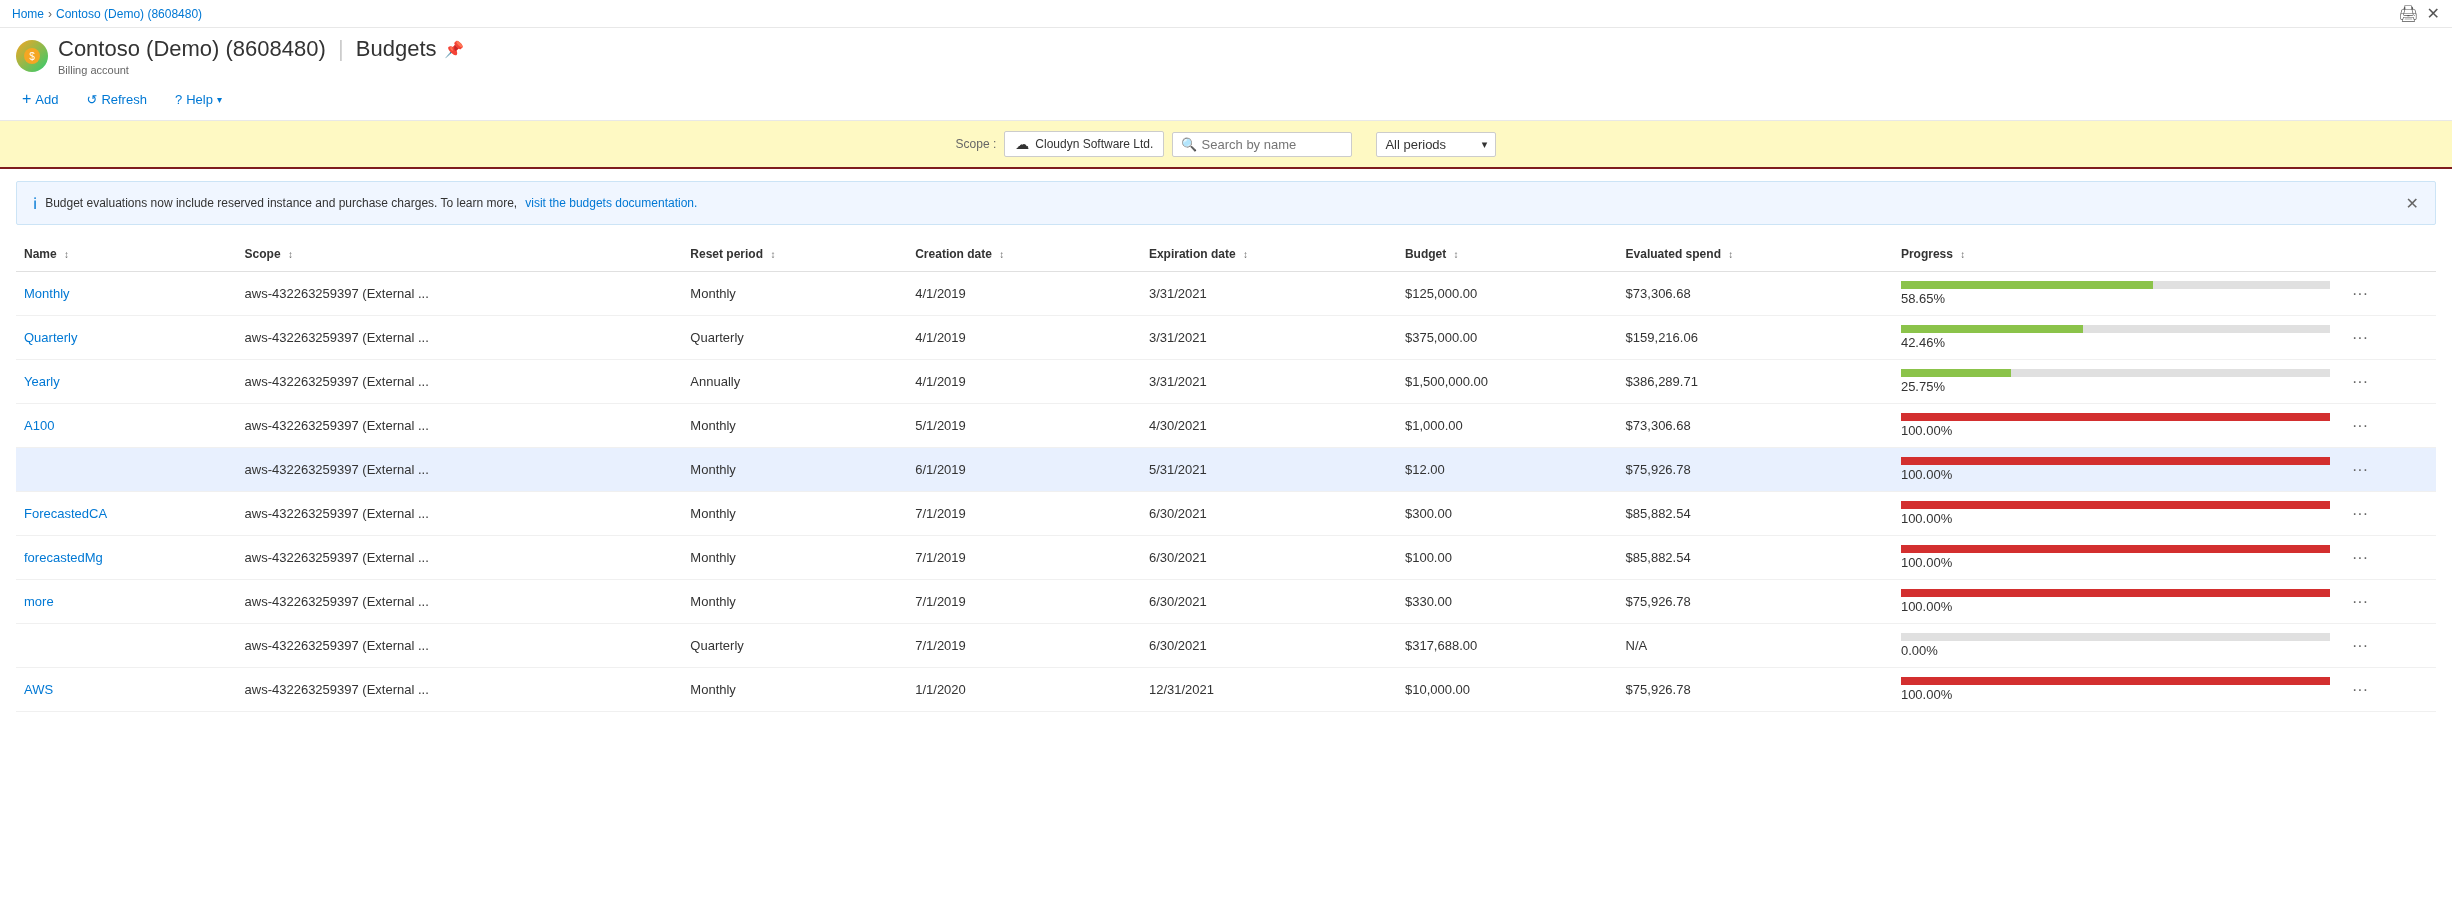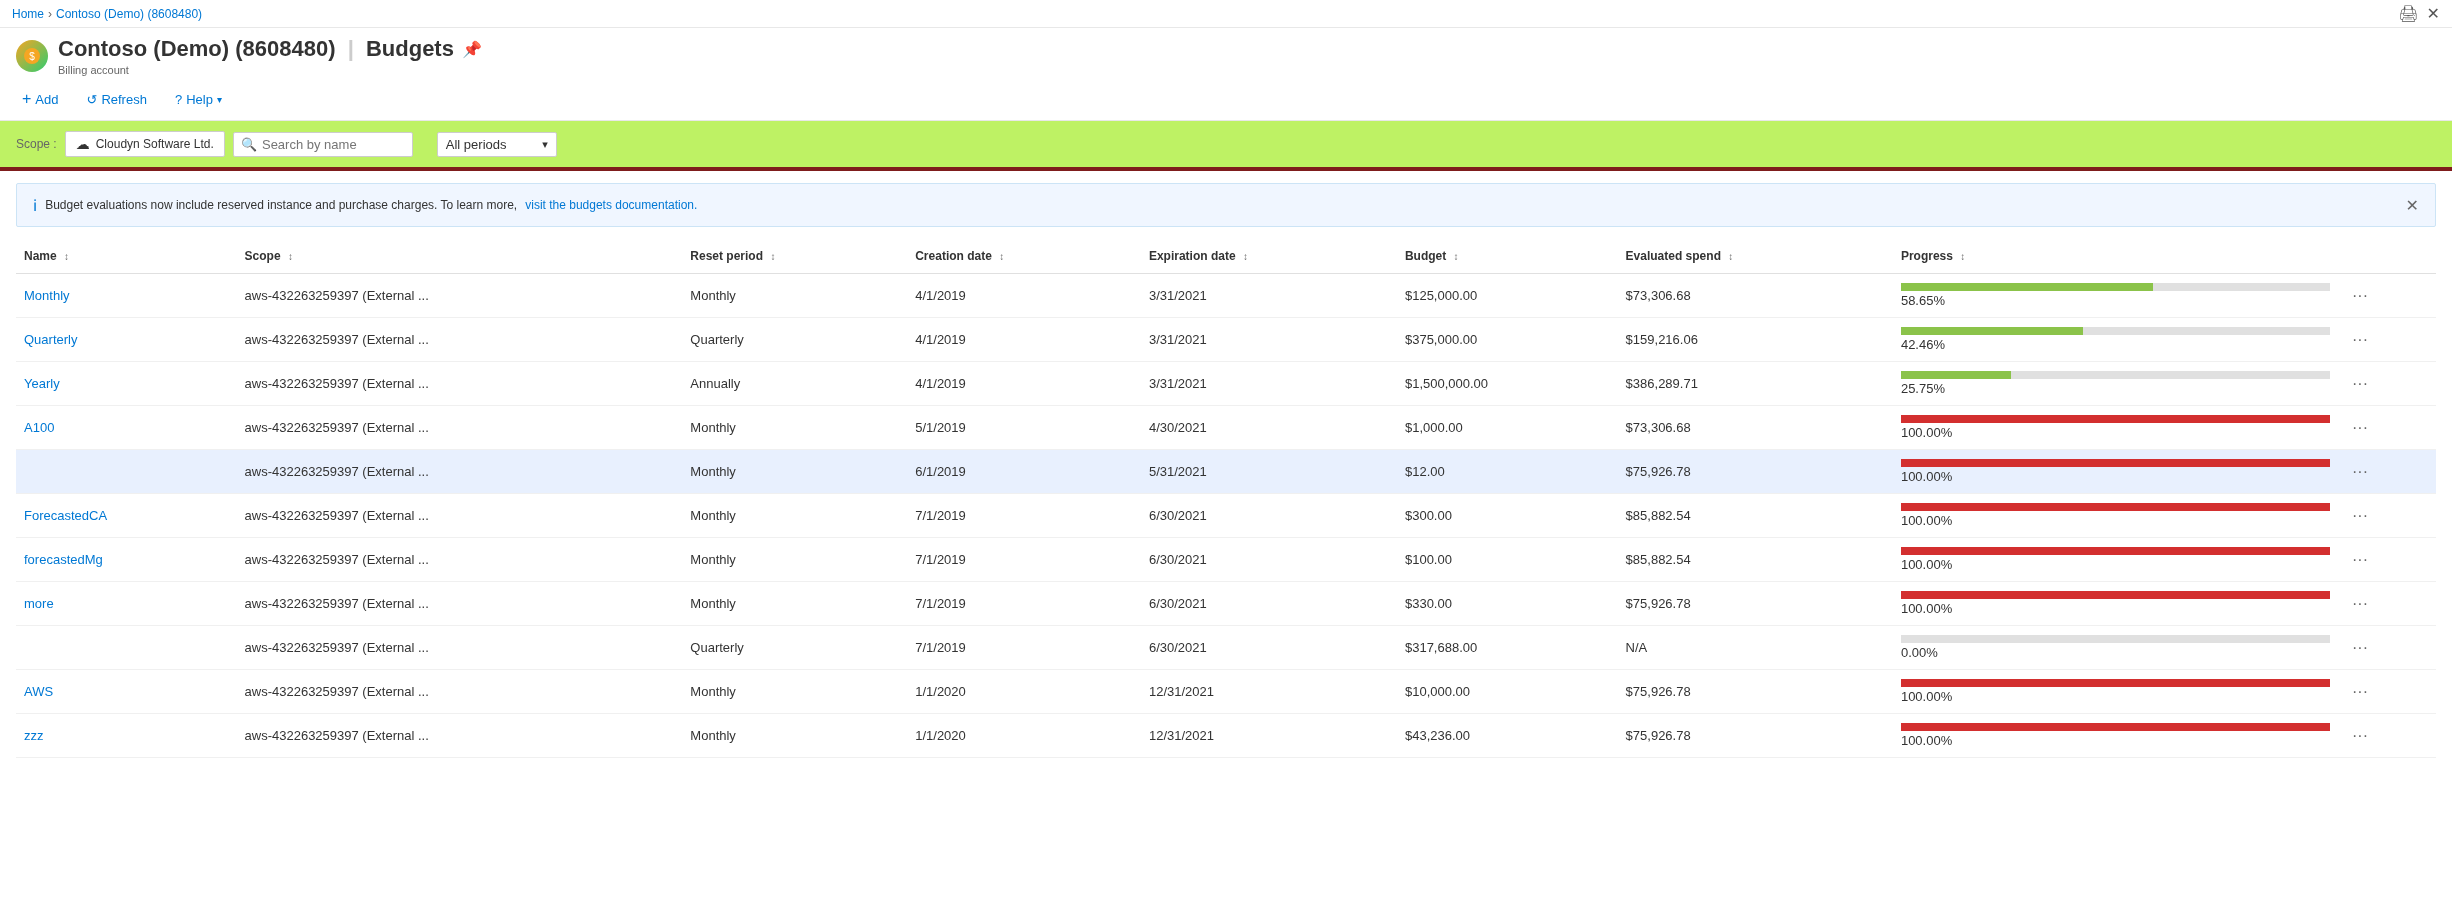--- a/index.html
+++ b/index.html
@@ -8,21 +8,21 @@
     .breadcrumb span { color: #333; }
 
     .header { display: flex; align-items: center; padding: 8px 16px 2px 16px; gap: 10px; }
     .header-icon { width: 32px; height: 32px; border-radius: 50%; background: linear-gradient(135deg, #f5a623, #2ecc71); display: flex; align-items: center; justify-content: center; font-size: 14px; }
     .header-subtitle { font-size: 11px; color: #666; margin-top: 2px; }
     .pin-icon { color: #888; font-size: 16px; cursor: pointer; }
 
     .toolbar { display: flex; align-items: center; padding: 8px 16px; gap: 16px; background: #fff; border-bottom: 1px solid #e8e8e8; }
     .toolbar-btn { display: flex; align-items: center; gap: 4px; color: #0078d4; cursor: pointer; font-size: 13px; background: none; border: none; padding: 4px 6px; }
 
-    .filter-bar { display: flex; align-items: center; padding: 10px 16px; gap: 8px; background: #bef264; border-bottom: 4px solid #7f1d1d; }
+    .filter-bar { display: flex; align-items: center; padding: 10px 16px; gap: 8px; background: #fef9c3; border-bottom: 2px solid #7f1d1d; justify-content: center; }
     .scope-badge { display: flex; align-items: center; gap: 6px; background: #fff; border: 1px solid #ccc; border-radius: 2px; padding: 4px 10px; font-size: 12px; cursor: pointer; }
     .scope-label { color: #666; font-size: 12px; }
     .search-box { display: flex; align-items: center; border: 1px solid #ccc; background: #fff; border-radius: 2px; padding: 4px 8px; gap: 4px; min-width: 180px; }
     .search-box input { border: none; outline: none; font-size: 13px; color: #999; width: 140px; }
     .period-select { display: flex; align-items: center; border: 1px solid #ccc; background: #fff; border-radius: 2px; padding: 4px 8px; gap: 6px; cursor: pointer; font-size: 13px; min-width: 120px; margin-left: 16px; }
 
     .info-banner { display: flex; align-items: center; justify-content: space-between; padding: 10px 16px; background: #f0f6ff; border: 1px solid #cce4f6; margin: 12px 16px; border-radius: 2px; font-size: 12px; color: #333; }
     .info-banner-left { display: flex; align-items: center; gap: 8px; }
     .info-link { color: #0078d4; cursor: pointer; text-decoration: none; }
 
@@ -59,21 +59,21 @@
 
 <div class="header">
   <div class="header-icon">
     <svg width="18" height="18" viewBox="0 0 18 18">
         <circle cx="9" cy="9" r="8" fill="#f5a623"></circle>
         <text x="9" y="13" text-anchor="middle" font-size="10" fill="#fff">$</text>
       </svg>
   </div>
   <div>
     <div style="display:flex; align-items:center; gap:8px;">
-      <span style="font-size:22px; font-weight:700;">
+      <span style="font-size:22px; font-weight:400;">
         <span>Contoso (Demo) (8608480)</span>
         <span style="color:#ccc; margin:0 6px;">|</span>
         <span>Budgets</span>
       </span>
       <span class="pin-icon">📌</span>
     </div>
     <div class="header-subtitle">Billing account</div>
   </div>
 </div>
 
@@ -307,33 +307,15 @@
     <td class="progress-cell">
       <div class="progress-bar-wrap">
         <div class="progress-bar-fill" style="width:100%; background:#d32f2f;"></div>
       </div>
       <span class="progress-label">100.00%</span>
     </td>
     <td>
       <button class="more-btn">···</button>
     </td>
   </tr>
-        <tr>
-    <td class="link-cell">zzz</td>
-    <td>aws-432263259397 (External ...</td>
-    <td>Monthly</td>
-    <td>1/1/2020</td>
-    <td>12/31/2021</td>
-    <td>$43,236.00</td>
-    <td>$75,926.78</td>
-    <td class="progress-cell">
-      <div class="progress-bar-wrap">
-        <div class="progress-bar-fill" style="width:100%; background:#d32f2f;"></div>
-      </div>
-      <span class="progress-label">100.00%</span>
-    </td>
-    <td>
-      <button class="more-btn">···</button>
-    </td>
-  </tr>
       </tbody>
   </table>
 </div>
 
 </body></html>

